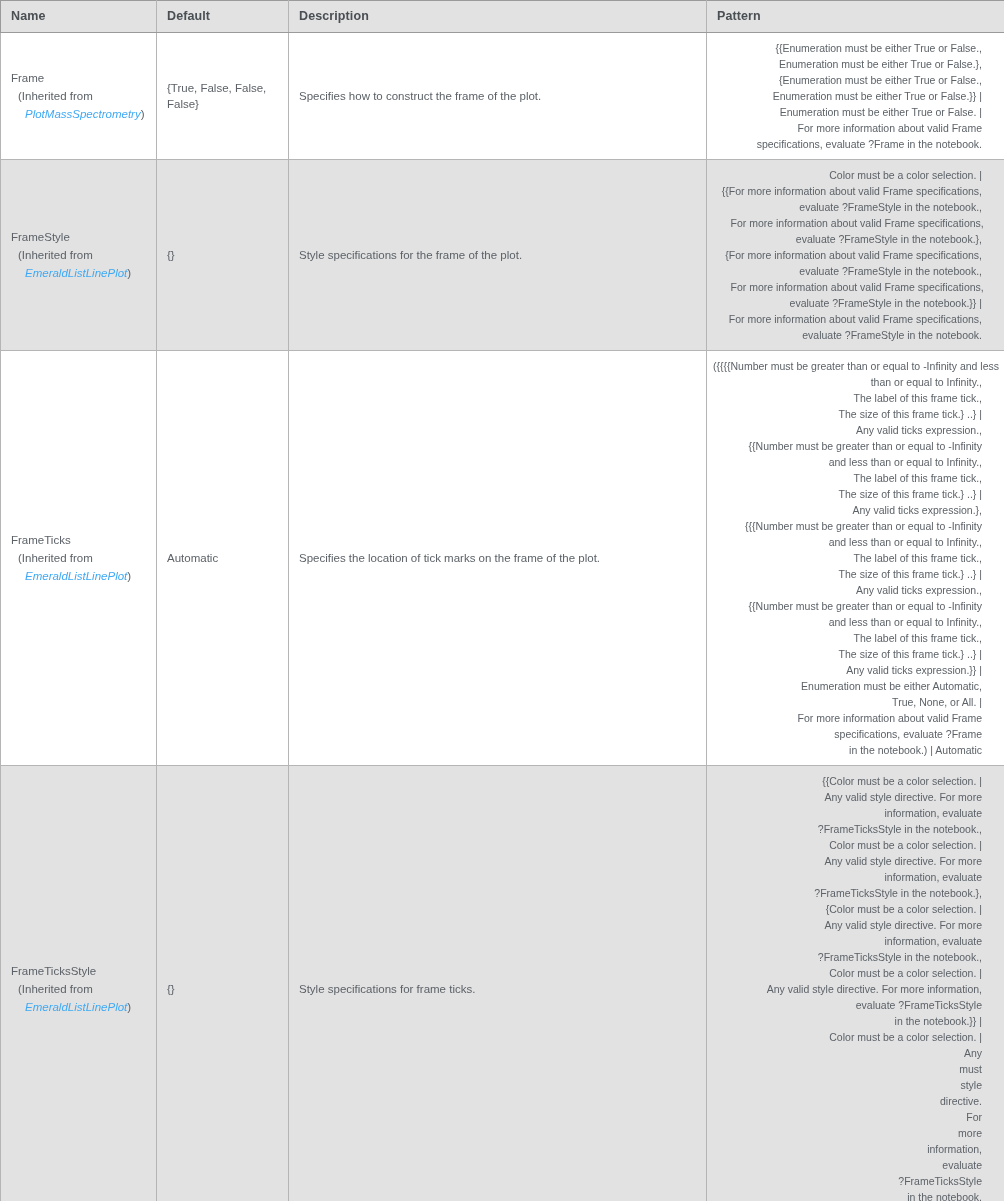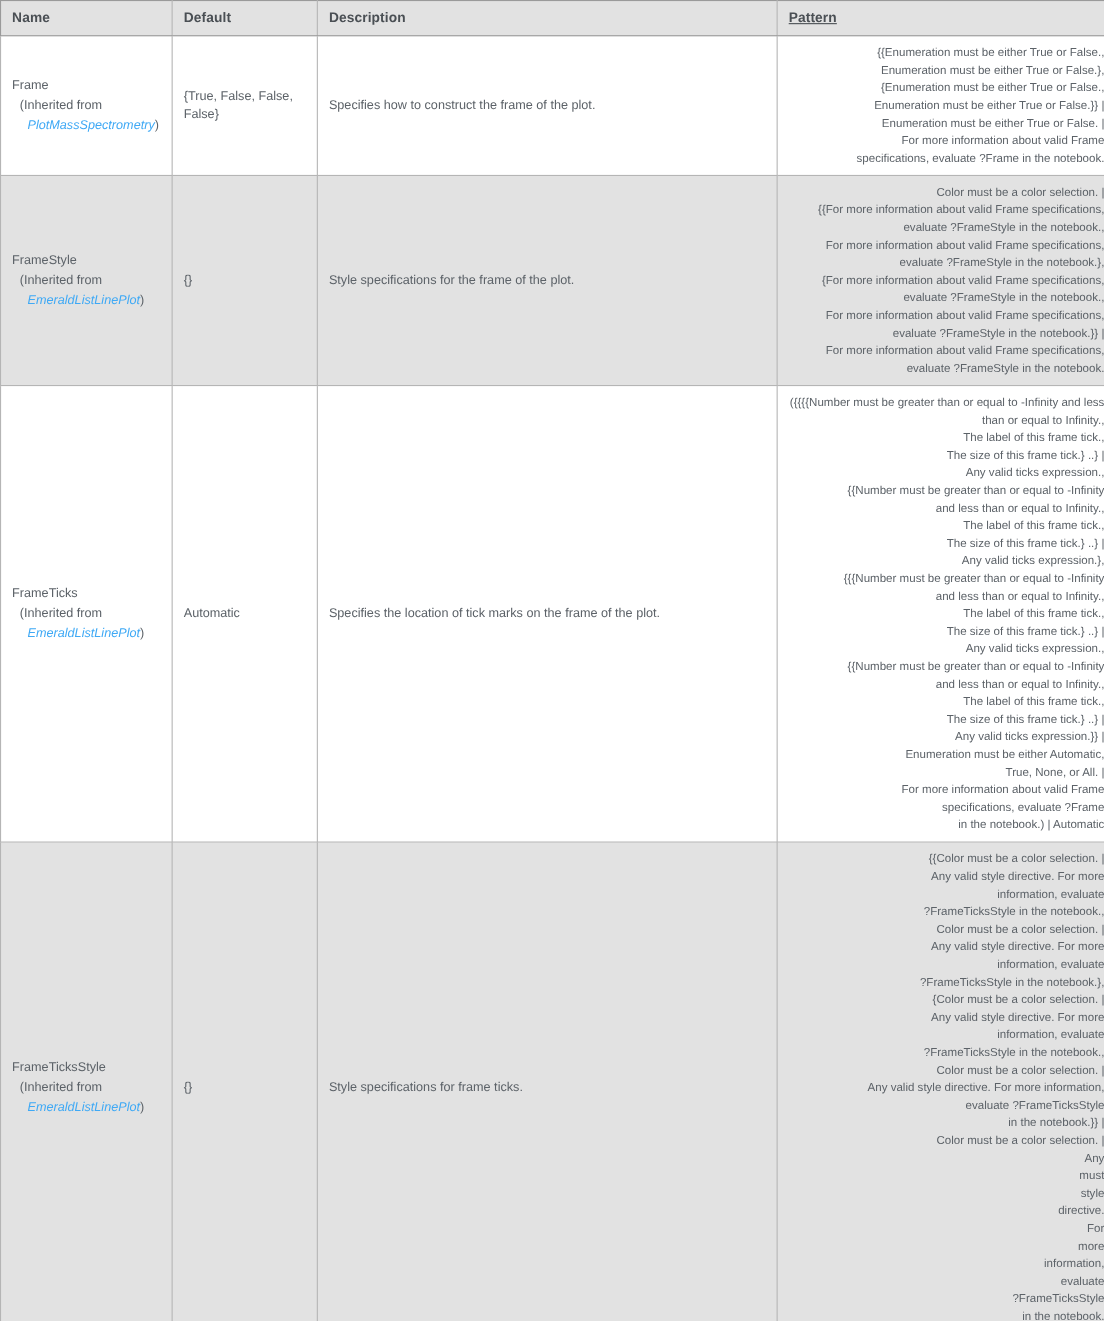--- a/index.html
+++ b/index.html
@@ -28,21 +28,21 @@
     border-bottom: 1px solid #9a9a9a;
     border-right: 1px solid #b5b5b5;
     color: #4a4f54;
     font-size: 12.5px;
     font-weight: bold;
     text-align: left;
     padding: 8px 0 9px 10px;
     vertical-align: middle;
     letter-spacing: 0.1px;
   }
-  thead th:last-child { border-right: 1px solid #9a9a9a; text-decoration: underline; }
+  thead th:last-child { border-right: 1px solid #9a9a9a; }
   thead th:first-child { border-left: 1px solid #9a9a9a; margin-top: 18px; }
 
   
   tbody td {
     border-right: 1px solid #b5b5b5;
     border-bottom: 1px solid #b5b5b5;
     vertical-align: middle;
     font-size: 11.5px;
     line-height: 16px;
     padding: 6px 8px 6px 10px;
@@ -85,21 +85,21 @@
     text-decoration: none;
     font-style: italic;
   }
 
   
   .default-val { font-size: 11.5px; color: #5c6268; }
   .desc-text   { font-size: 11.5px; color: #5c6268; margin-top: 40px; }
 
   
   td.pattern-cell {
-    padding: 7px 0 7px 6px;
+    padding: 7px 22px 7px 6px;
     vertical-align: middle;
   }
   .pattern-block {
     font-size: 10.5px;
     line-height: 16px;
     color: #5c6268;
     text-align: right;
     white-space: nowrap;
   }
   .pattern-block .pl {

